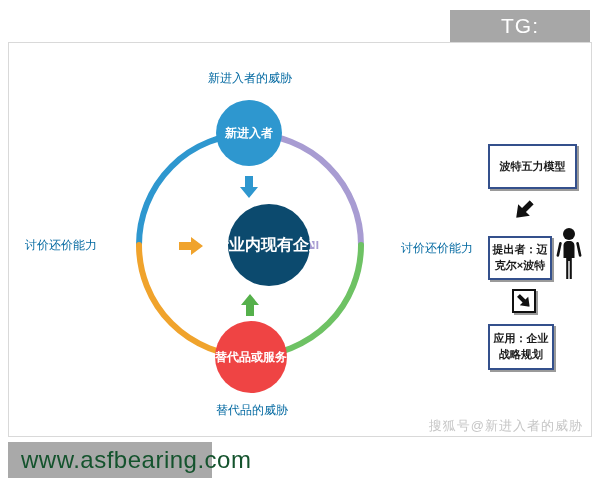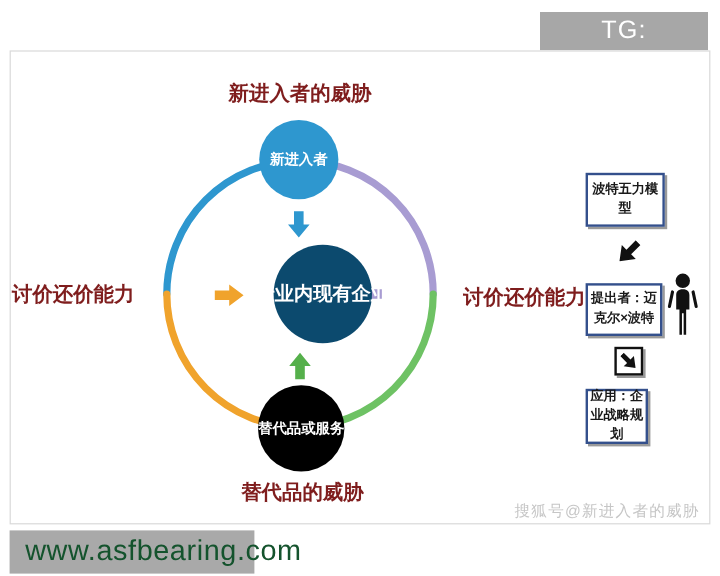--- a/index.html
+++ b/index.html
@@ -13,42 +13,42 @@
     text-align: center; letter-spacing: 1px; }
 
   
   .frame { position: absolute; left: 8px; top: 42px; width: 584px; height: 395px;
     background: #fff; border: 1px solid #d9d9d9; }
 
   .abs { position: absolute; }
 
   
   .force-label { position: absolute; transform: translate(-50%,-50%);
-    font-size: 17px; font-weight: bold; color: #7f1d1d; white-space: nowrap; }
+    font-size: 12px; font-weight: normal; color: #0369a1; white-space: nowrap; }
 
   
   .node { position: absolute; border-radius: 50%; display: flex;
     align-items: center; justify-content: center; color: #ffffff;
     font-weight: bold; white-space: nowrap; }
   .node-top    { left: 207px; top: 57px;  width: 66px; height: 66px; background: #2e97cf; font-size: 12px; }
   .node-left   { left: 99px;  top: 169px; width: 66px; height: 66px; background: #f0a32c; font-size: 12px; }
   .node-center { left: 200px; top: 161px; width: 82px; height: 82px; background: #0c4a6e; font-size: 16px; margin-left: 19px; }
   .node-right  { left: 316px; top: 167px; width: 68px; height: 68px; background: #a89cd2; font-size: 12px; }
-  .node-bottom { left: 206px; top: 278px; width: 72px; height: 72px; background: #000000; font-size: 12px; }
+  .node-bottom { left: 206px; top: 278px; width: 72px; height: 72px; background: #ef4444; font-size: 12px; }
 
   .ring-svg { position: absolute; left: 0; top: 0; width: 584px; height: 395px; }
 
   
   .side-box { position: absolute; border: 2px solid #34508c; background: #ffffff;
     box-shadow: 2px 2px 0 #9a9a9a; display: flex; align-items: center;
     justify-content: center; text-align: center; font-size: 11px; font-weight: bold;
     color: #1a1a1a; line-height: 1.45; padding: 2px; }
-  .side-box-1 { left: 479px; top: 101px; width: 66px; height: 45px; }
+  .side-box-1 { left: 479px; top: 101px; width: 89px; height: 45px; }
   .side-box-2 { left: 479px; top: 193px; width: 64px; height: 44px; }
-  .side-box-3 { left: 479px; top: 281px; width: 52px; height: 46px; }
+  .side-box-3 { left: 479px; top: 281px; width: 66px; height: 46px; }
 
   .black-arrow { position: absolute; width: 22px; height: 22px; }
   .black-arrow svg { width: 100%; height: 100%; display: block; }
   .arrow-dl { left: 504px; top: 156px; transform: rotate(45deg); }
   .arrow-dr-box { left: 503px; top: 246px; width: 24px; height: 24px;
     background: #ffffff; border: 2px solid #111; box-shadow: 2px 2px 0 #9a9a9a;
     display: flex; align-items: center; justify-content: center; }
   .arrow-dr { position: relative; width: 16px; height: 16px; transform: rotate(-45deg); }
   .arrow-dr svg { width: 100%; height: 100%; display: block; }
 

